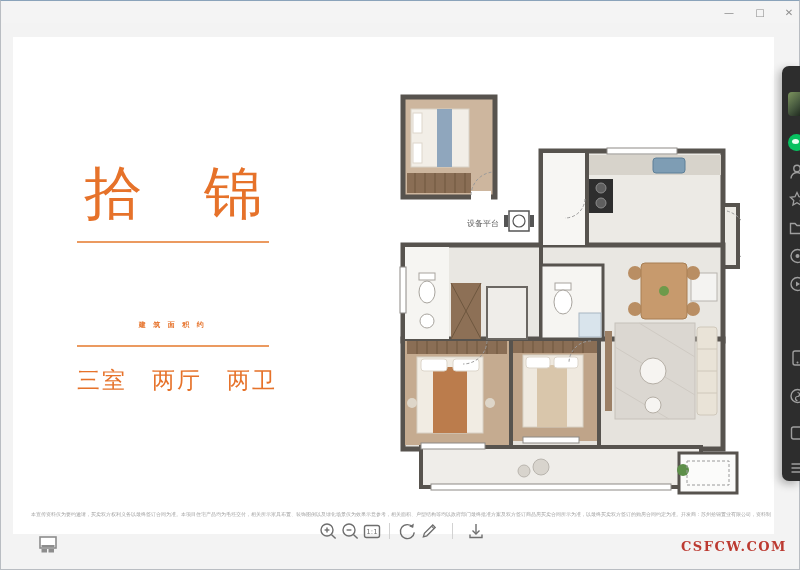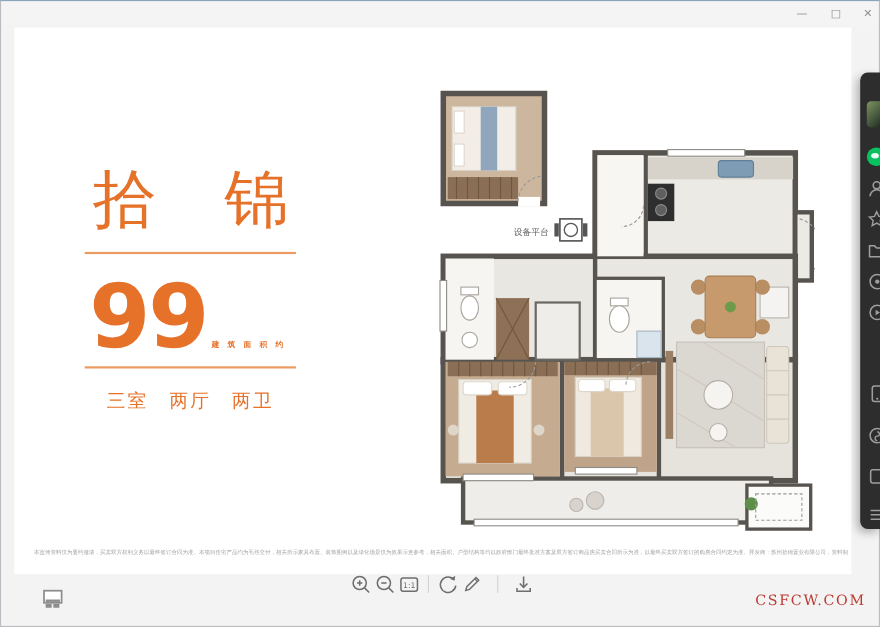--- a/index.html
+++ b/index.html
@@ -8,50 +8,50 @@
   .stage{position:absolute;inset:0;background:#f3f3f3;box-sizing:border-box;
          border:1px solid #b9bdc2;border-top:1px solid #8aa3ba;}
 
   
   .titlebar{position:absolute;left:1px;top:1px;right:1px;height:21px;background:#f4f4f4;}
   .winbtn{position:absolute;top:0;width:26px;height:21px;text-align:center;line-height:21px;
           font-size:10px;color:#8e8e8e;cursor:default;}
   .winbtn.min{left:714px}.winbtn.max{left:745px}.winbtn.close{left:774px}
 
   
-  .content{position:absolute;left:12px;top:24px;width:761px;height:497px;background:#ffffff;}
+  .content{position:absolute;left:12px;top:36px;width:761px;height:497px;background:#ffffff;}
 
   
   .poster{position:absolute;left:64px;top:120px;width:192px;text-align:center;color:#e6722a;}
   .poster-title{font-size:58px;line-height:72px;letter-spacing:62px;margin-right:-62px;
                 white-space:nowrap;font-weight:500;}
   .poster-hr{border:none;border-top:2px solid #eb9a60;margin:12px 0 0 0;}
   .area-line{margin-top:8px;height:82px;display:flex;align-items:flex-end;justify-content:center;}
   .area-big{font-size:80px;line-height:0.82;font-weight:600;letter-spacing:-2px;}
   .unit-block{display:flex;flex-direction:column;align-items:center;margin-left:4px;}
   .area-note{font-size:7px;letter-spacing:7.5px;margin-bottom:3px;white-space:nowrap;font-weight:600;}
   .unit-row{font-size:50px;line-height:0.8;font-weight:600;}
   .exp{font-size:28px;vertical-align:20px;font-weight:600;}
-  .rooms{margin-top:18px;font-size:17px;letter-spacing:2px;white-space:nowrap;font-weight:500;}
+  .rooms{margin-top:18px;font-size:23px;letter-spacing:2px;white-space:nowrap;font-weight:500;}
 
   
   .floorplan{position:absolute;left:378px;top:50px;width:350px;height:412px;}
 
   
   .disclaimer{position:absolute;left:18px;top:474px;width:1480px;font-size:10px;color:#a3a3a3;
               white-space:nowrap;overflow:hidden;transform:scale(0.5);transform-origin:0 0;}
 
   
   .tool-left{position:absolute;left:36px;top:532px;width:22px;height:22px;}
   .tools{position:absolute;left:316px;top:520px;display:flex;align-items:center;}
   .tbtn{width:20px;height:20px;margin:0 1px;display:block;cursor:pointer;}
   .tsep{width:1px;height:16px;background:#d2d2d2;margin:0 6px;}
   .tsep.wide{margin:0 12px;}
   .brand{position:absolute;right:12px;top:538px;font-family:"DejaVu Serif","Liberation Serif",serif;
-         font-weight:normal;font-size:13px;letter-spacing:1.5px;color:#bc3a31;}
+         font-weight:bold;font-size:13px;letter-spacing:1.5px;color:#bc3a31;}
 
   
   .dock{position:absolute;left:781px;top:65px;width:19px;height:415px;background:#2d2d2d;
         border-radius:7px 0 0 7px;overflow:hidden;box-shadow:-3px 3px 8px rgba(0,0,0,.28);}
   .dock-item{position:absolute;left:6px;}
   .avatar{top:26px;width:24px;height:24px;border-radius:4px;
           background:linear-gradient(135deg,#7d955f 0%,#46583e 45%,#1c241c 80%,#0d0d0d 100%);}
   .chat-dot{top:68px;width:17px;height:17px;border-radius:50%;background:#07c160;position:absolute;}
   .chat-dot::after{content:"";position:absolute;left:4px;top:5px;width:7px;height:5px;
                    border-radius:50%;background:#eafff2;}
@@ -67,21 +67,20 @@
     <div class="winbtn max">□</div>
     <div class="winbtn close">✕</div>
   </div>
 
   <div class="content">
 
     <div class="poster">
       <div class="poster-title">拾锦</div>
       <hr class="poster-hr">
       <div class="area-line">
-        <span class="area-big">99</span>
         <span class="unit-block">
           <span class="area-note">建筑面积约</span>
         </span>
       </div>
       <hr class="poster-hr">
       <div class="rooms">三室　两厅　两卫</div>
     </div>
 
     <svg class="floorplan" viewBox="0 0 350 412">
 

